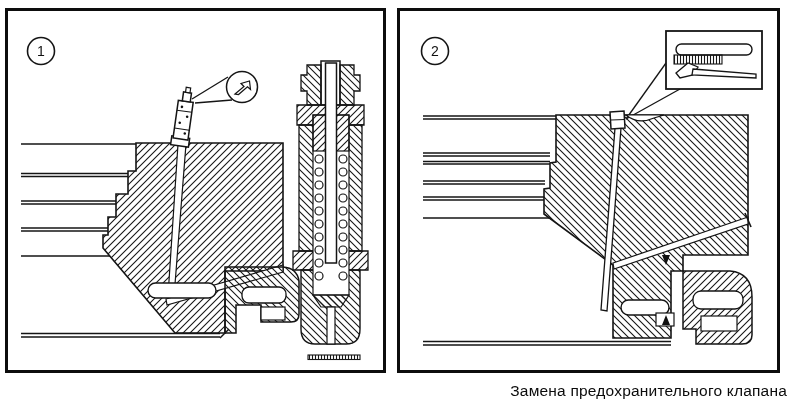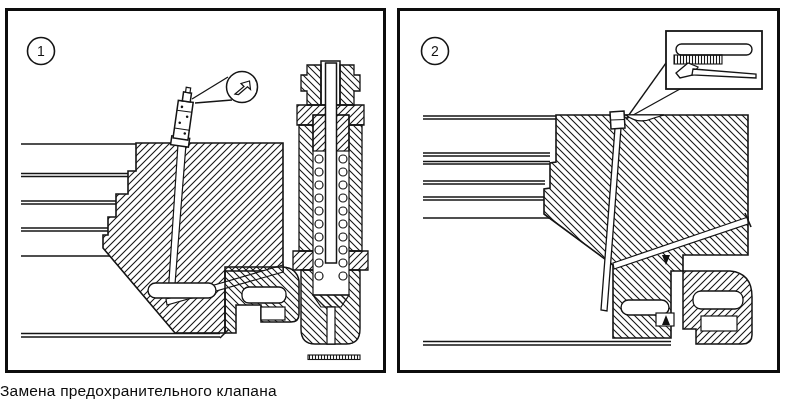--- a/index.html
+++ b/index.html
@@ -1,21 +1,21 @@
 <!DOCTYPE html>
 <html><head>
 <meta charset="utf-8">
 <style>
   html,body{margin:0;padding:0;background:#fff;}
   .stage{position:relative;width:787px;height:413px;background:#fff;font-family:"Liberation Sans",sans-serif;overflow:hidden;}
   .panel{position:absolute;top:8px;height:365px;border:3px solid #0d0d0d;background:#fff;box-sizing:border-box;}
   #panel1{left:5px;width:381px;}
   #panel2{left:397px;width:383px;}
   .panel svg{display:block;width:100%;height:100%;}
-  .caption{position:absolute;left:0;top:382px;width:100%;text-align:left;font-size:15.5px;font-weight:500;color:#0b0b0b;letter-spacing:.2px;}
+  .caption{position:absolute;left:0;top:382px;width:100%;text-align:right;font-size:15.5px;font-weight:500;color:#0b0b0b;letter-spacing:.2px;}
   .ink{stroke:#151515;}
   text.badge{font-family:"Liberation Sans",sans-serif;font-size:14px;fill:#111;}
 </style>
 </head>
 <body>
 
 <div class="stage">
 
   <div class="panel" id="panel1">
     <svg viewBox="0 0 375 359">

